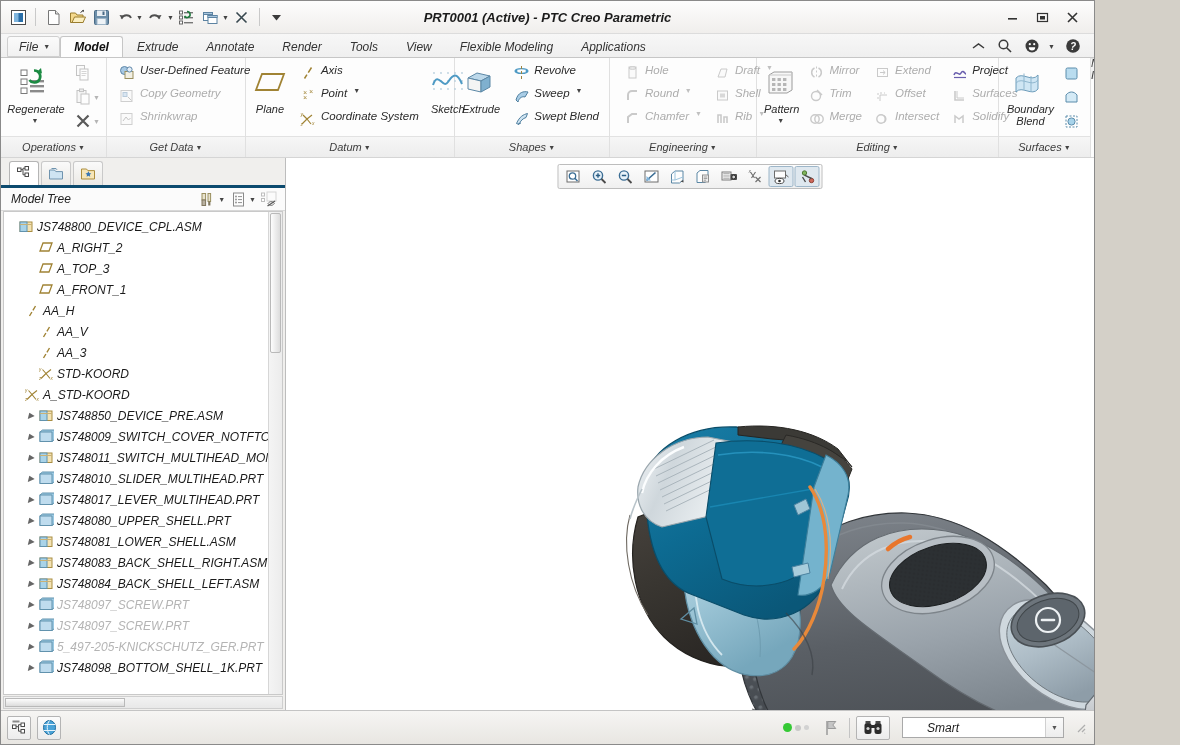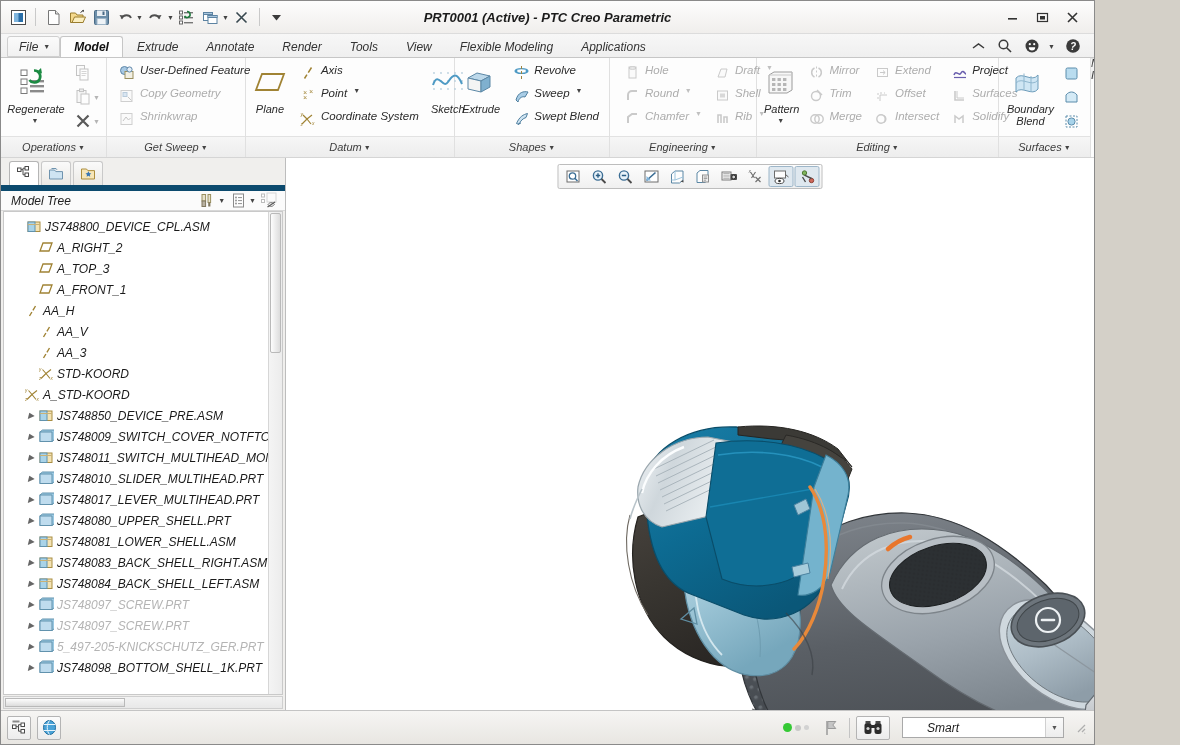--- a/index.html
+++ b/index.html
@@ -129,21 +129,21 @@
     border: 1px solid #c9c9c9; border-bottom: none;
     border-radius: 3px 3px 0 0;
     background: linear-gradient(#fafafa,#ebe9e5);
   }
   .navtab.active { background: #fff; border-color: #b5b5b5; }
   .mtheader {
     height: 26px; flex: 0 0 26px;
     display: flex; align-items: center;
     padding: 0 6px 0 10px;
     background: #fbfbfb;
-    border-top: 6px solid #0c4a6e;
+    border-top: 3px solid #0c4a6e;
     border-bottom: 1px solid #d8d8d8;
     font-size: 12px; color: #222;
   }
   .mtheader .tools { margin-left: auto; display: flex; align-items: center; gap: 3px; }
   .mttool { width: 20px; height: 20px; display: flex; align-items: center; justify-content: center; border: 1px solid transparent; border-radius: 2px; }
 
   .treewrap { flex: 1; min-height: 0; display: flex; background: #fff; border: 1px solid #c9c9c9; margin: 0 2px 0 2px; position: relative; overflow: hidden; }
   .tree { flex: 1; overflow: hidden; padding: 4px 0 0 0; }
   .trow {
     display: flex; align-items: center;
@@ -450,21 +450,21 @@
               <svg width="16" height="16" viewBox="0 0 16 16">
                   <rect x="2" y="2.5" width="11" height="11" fill="#fafafa" stroke="#cfcfcf"></rect>
                   <path d="M4 10l3-4 2.5 3 2-2" stroke="#c6c6c6" fill="none"></path>
                 </svg>
             </span>
             <span>Shrinkwrap</span>
           </div>
         </div>
       </div>
       <div class="rgroup-label">
-        <span>Get Sweep</span>
+        <span>Get Data</span>
         <span class="caret">▼</span>
       </div>
     </div>
 
     <div class="rgroup" style="width:209px">
       <div class="rgroup-body">
         <div class="bigbtn" style="width:46px">
           <div class="glyph">
             <svg width="34" height="28" viewBox="0 0 34 28">
                 <path d="M9 5h22l-6 16H3z" fill="none" stroke="#a08334" stroke-width="1.8"></path>
@@ -876,21 +876,21 @@
                 <rect x="7" y="1" width="9" height="9" fill="none" stroke="#d5d5d5"></rect>
                 <path d="M8 12.5c1.8-2.5 4.5-2.5 6.3 0-1.8 2.5-4.5 2.5-6.3 0z" fill="#fff" stroke="#6f6f6f"></path>
                 <path d="M7.5 15l7.5-5" stroke="#5a5a5a" stroke-width="1.3"></path>
               </svg>
           </div>
         </div>
       </div>
 
       <div class="treewrap">
         <div class="tree" id="tree">
-            <div class="trow" style="padding-left: 8px;">
+            <div class="trow" style="padding-left: 0;">
               <span class="exp"></span>
               <span class="ticon">
                 <svg width="15" height="15" viewBox="0 0 15 15">
                   <rect x="1" y="3" width="12" height="9.5" fill="#f4e3b4" stroke="#a98e43"></rect>
                   <rect x="1" y="3" width="7" height="9.5" fill="#a9d3e8" stroke="#6192ad"></rect>
                   <path d="M1 5.5h12" stroke="#c9b175"></path>
                 </svg>
               </span>
               <span>JS748800_DEVICE_CPL.ASM</span>
             </div>

